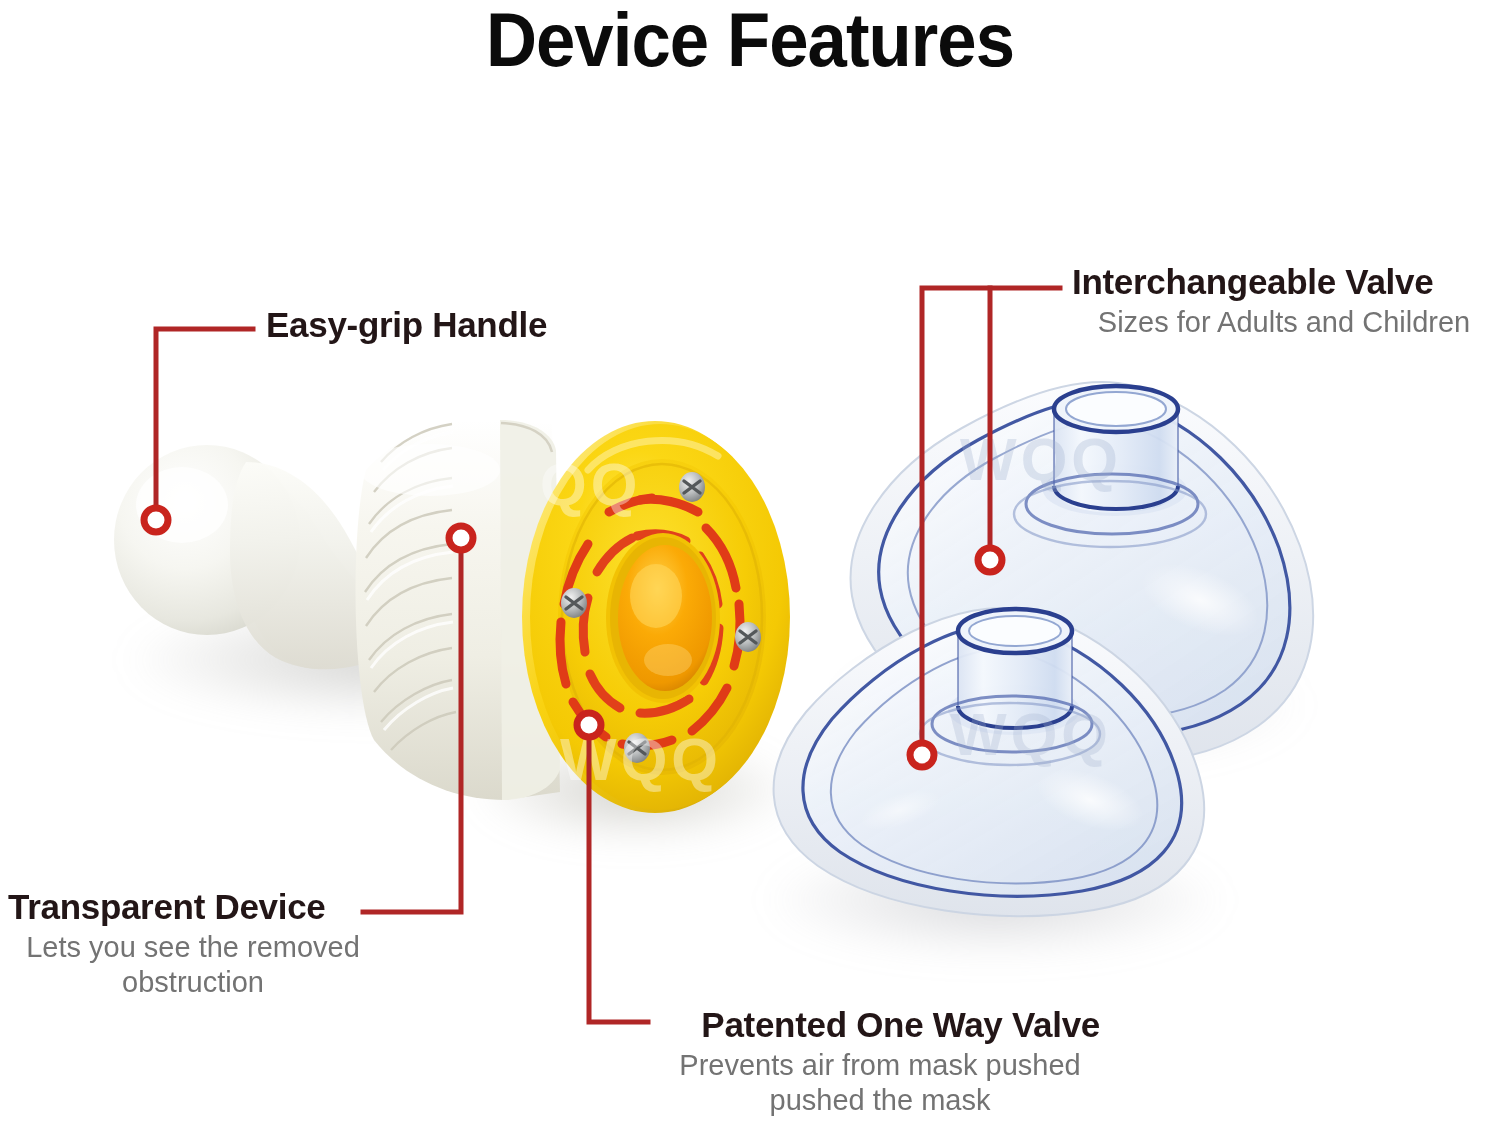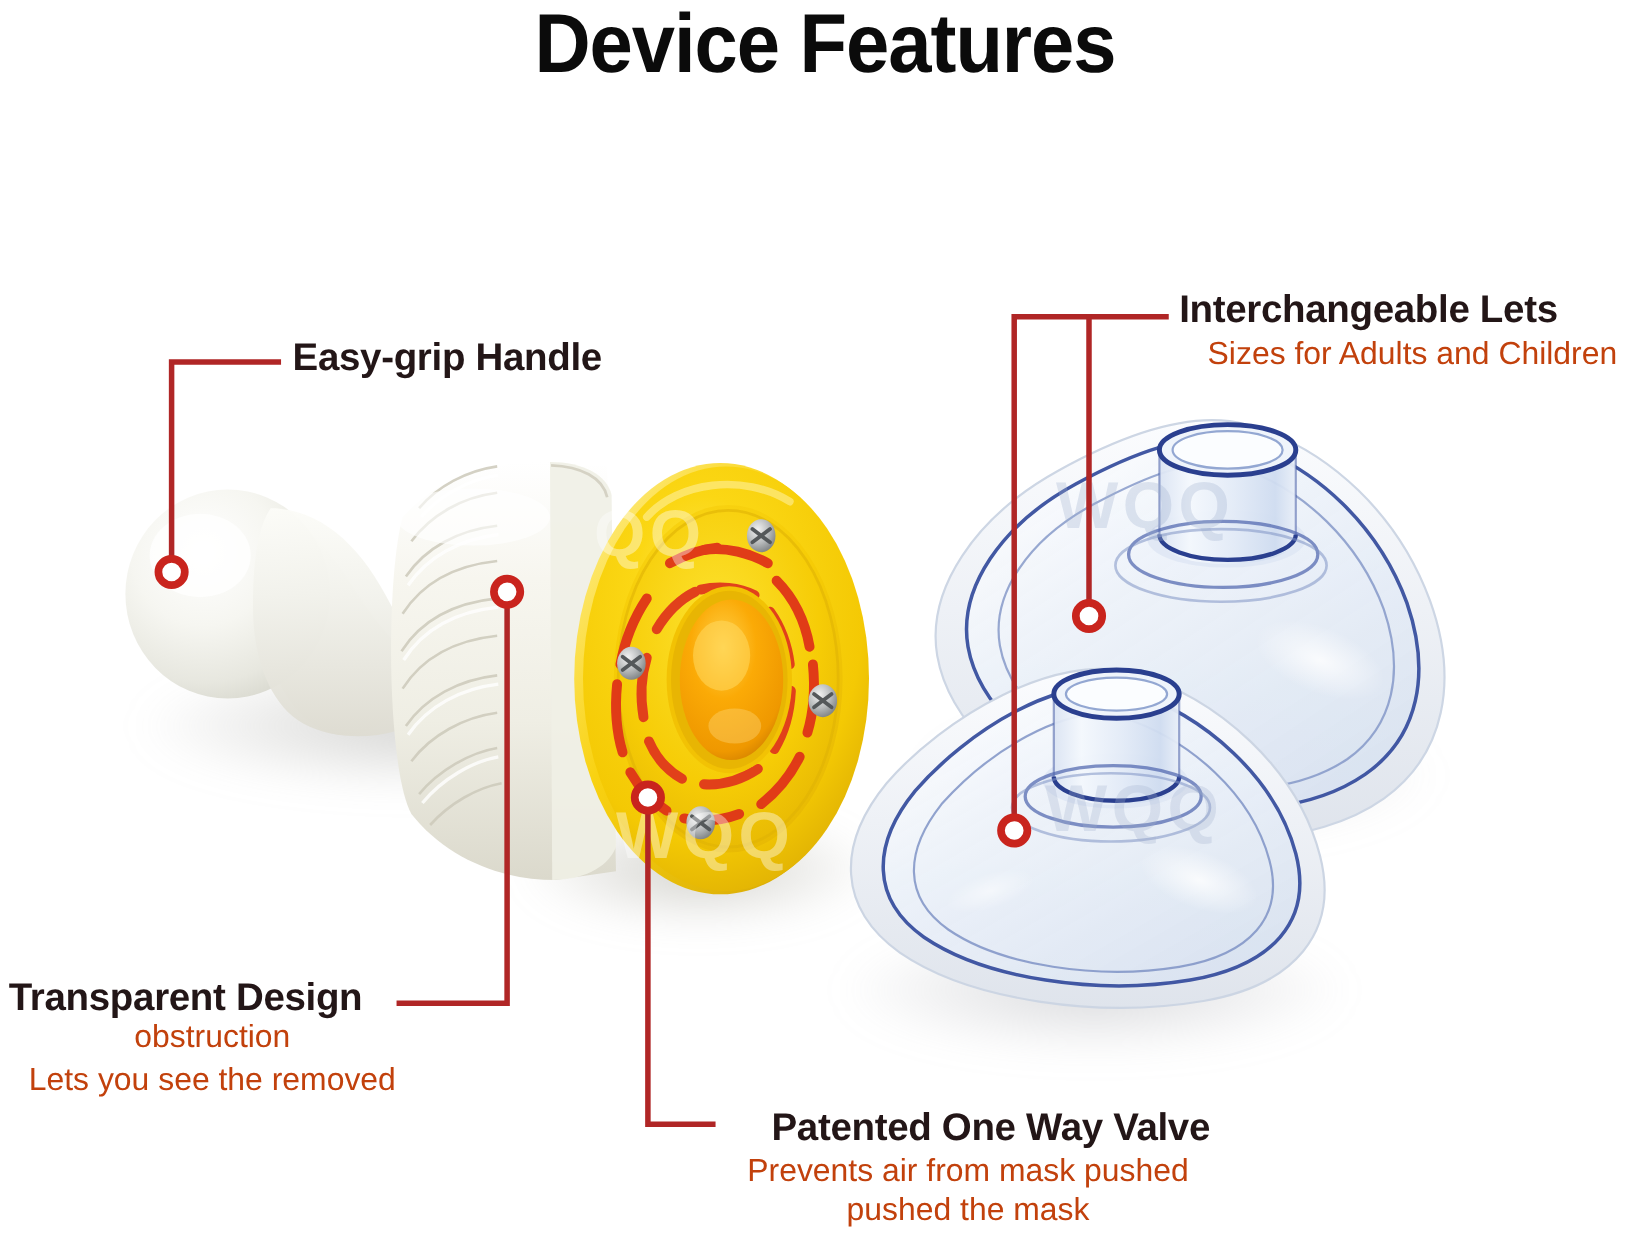--- a/index.html
+++ b/index.html
@@ -37,21 +37,21 @@
     font-size:35px;
     font-weight:700;
     color:#231617;
     letter-spacing:-0.3px;
     line-height:1.08;
     white-space:nowrap;
   }
   .callout .c-sub{
     font-size:29px;
     font-weight:400;
-    color:#c2410c;
+    color:#737373;
     line-height:1.22;
     margin-top:4px;
   }
 
   #co-handle{ left:266px; top:306px;text-align:right; }
   #co-mask{ left:1072px; top:263px; width:424px; text-align:center; }
   #co-mask .c-title{ text-align:left; }
   #co-transparent{ left:8px; top:888px; width:370px; text-align:center; }
   #co-transparent .c-title{ text-align:left; white-space:nowrap; }
   #co-valve{ left:660px; top:1006px; width:440px; text-align:center; }
@@ -405,28 +405,28 @@
     </g>
   </svg>
 
   <div class="page-title">Device Features</div>
 
   <div class="callout" id="co-handle">
     <div class="c-title">Easy-grip Handle</div>
   </div>
 
   <div class="callout" id="co-mask">
-    <div class="c-title">Interchangeable Lets</div>
+    <div class="c-title">Interchangeable Valve</div>
     <div class="c-sub">Sizes for Adults and Children</div>
   </div>
 
   <div class="callout" id="co-transparent">
-    <div class="c-title">Transparent Design</div>
+    <div class="c-title">Transparent Device</div>
+    <div class="c-sub">Lets you see the removed</div>
     <div class="c-sub" style="margin-top:0;">obstruction</div>
-    <div class="c-sub">Lets you see the removed</div>
   </div>
 
   <div class="callout" id="co-valve">
     <div class="c-title">Patented One Way Valve</div>
     <div class="c-sub">Prevents air from mask pushed</div>
     <div class="c-sub" style="margin-top:0;">pushed the mask</div>
   </div>
 
 </div>
 

